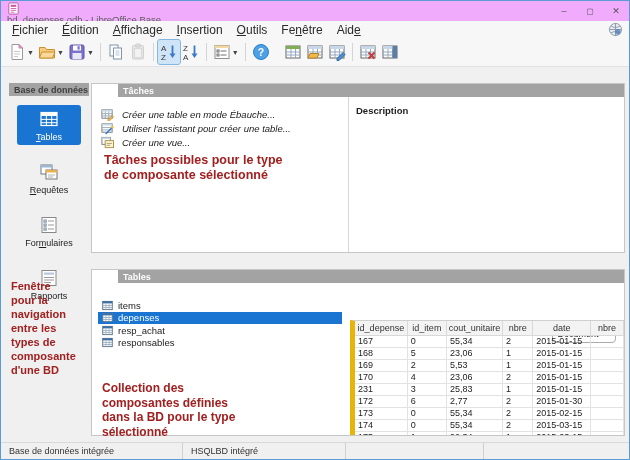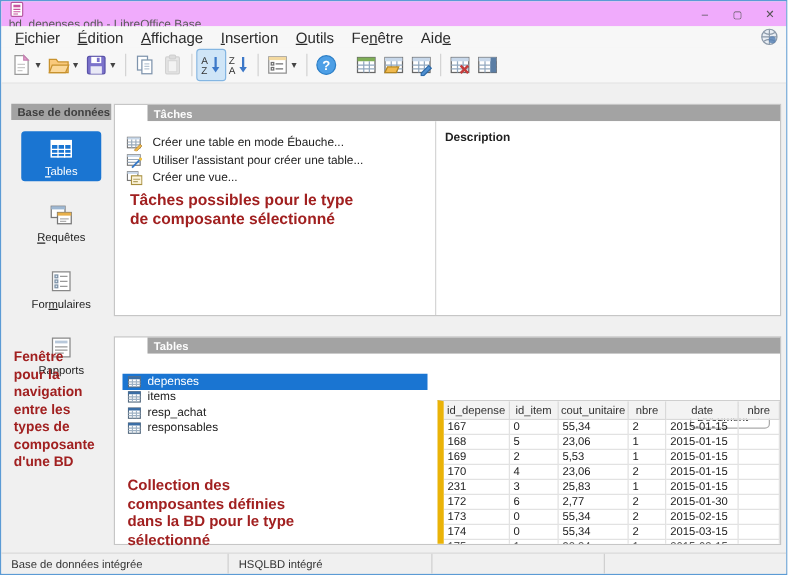--- a/index.html
+++ b/index.html
@@ -46,21 +46,21 @@
 
   
   .panel { position:absolute; left:90px; right:4px; background:#fff; border:1px solid #c6c6c6; }
   .panel-header { height:13px; background:#a3a3a3; color:#fdfdfd; font-size:9px; font-weight:bold; display:flex; align-items:center; padding-left:5px;margin-left:26px; }
   .panel-tasks { top:16px; height:170px; }
   .panel-tables { top:202px; bottom:6px; }
   .panel-body { position:absolute; top:13px; left:0; right:0; bottom:0; background:#fff; }
 
   
   .tasks-left { position:absolute; left:0; top:0; bottom:0; width:257px; border-right:1px solid #d6d6d6; }
-  .task-list { padding:10px 0 0 9px; }
+  .task-list { padding:10px 0 0 9px;font-style:italic; }
   .task-item { display:flex; align-items:center; height:14px; }
   .task-item svg { width:13px; height:13px; margin-right:4px; }
   .task-item .label { font-size:9.5px; color:#222; }
   .tasks-annotation { position:absolute; left:12px; top:56px; font-size:12.5px; line-height:15px; }
   .tasks-right { position:absolute; left:258px; top:0; right:0; bottom:0; }
   .desc-header { font-size:9.5px; font-weight:bold; color:#222; padding:8px 0 0 6px; }
 
   
   .tables-left { position:absolute; left:0; top:0; bottom:0; width:258px; }
   .tree { padding:16px 0 0 6px; }
@@ -373,39 +373,39 @@
           <div class="desc-header">Description</div>
         </div>
       </div>
     </div>
 
     <div class="panel panel-tables">
       <div class="panel-header">Tables</div>
       <div class="panel-body">
         <div class="tables-left">
           <div class="tree" id="table-tree">
+              <div class="tree-item">
+                <span style="display: flex;">
+                  <svg viewBox="0 0 12 12">
+                    <rect x="0.8" y="1.5" width="10.4" height="9" fill="#fff" stroke="#556a7f"></rect>
+                    <rect x="0.8" y="1.5" width="10.4" height="2.2" fill="#3b6ea5"></rect>
+                    <path d="M0.8 6h10.4M0.8 8.2h10.4M4.3 3.7v6.8M7.8 3.7v6.8" stroke="#9fb2c4" fill="none"></path>
+                  </svg>
+                </span>
+                <span class="label">items</span>
+              </div>
               <div class="tree-item selected">
                 <span style="display: flex;">
                   <svg viewBox="0 0 12 12">
                     <rect x="0.8" y="1.5" width="10.4" height="9" fill="#fff" stroke="#556a7f"></rect>
                     <rect x="0.8" y="1.5" width="10.4" height="2.2" fill="#3b6ea5"></rect>
                     <path d="M0.8 6h10.4M0.8 8.2h10.4M4.3 3.7v6.8M7.8 3.7v6.8" stroke="#9fb2c4" fill="none"></path>
                   </svg>
                 </span>
                 <span class="label">depenses</span>
-              </div>
-              <div class="tree-item">
-                <span style="display: flex;">
-                  <svg viewBox="0 0 12 12">
-                    <rect x="0.8" y="1.5" width="10.4" height="9" fill="#fff" stroke="#556a7f"></rect>
-                    <rect x="0.8" y="1.5" width="10.4" height="2.2" fill="#3b6ea5"></rect>
-                    <path d="M0.8 6h10.4M0.8 8.2h10.4M4.3 3.7v6.8M7.8 3.7v6.8" stroke="#9fb2c4" fill="none"></path>
-                  </svg>
-                </span>
-                <span class="label">items</span>
               </div>
               <div class="tree-item">
                 <span style="display: flex;">
                   <svg viewBox="0 0 12 12">
                     <rect x="0.8" y="1.5" width="10.4" height="9" fill="#fff" stroke="#556a7f"></rect>
                     <rect x="0.8" y="1.5" width="10.4" height="2.2" fill="#3b6ea5"></rect>
                     <path d="M0.8 6h10.4M0.8 8.2h10.4M4.3 3.7v6.8M7.8 3.7v6.8" stroke="#9fb2c4" fill="none"></path>
                   </svg>
                 </span>
                 <span class="label">resp_achat</span>

